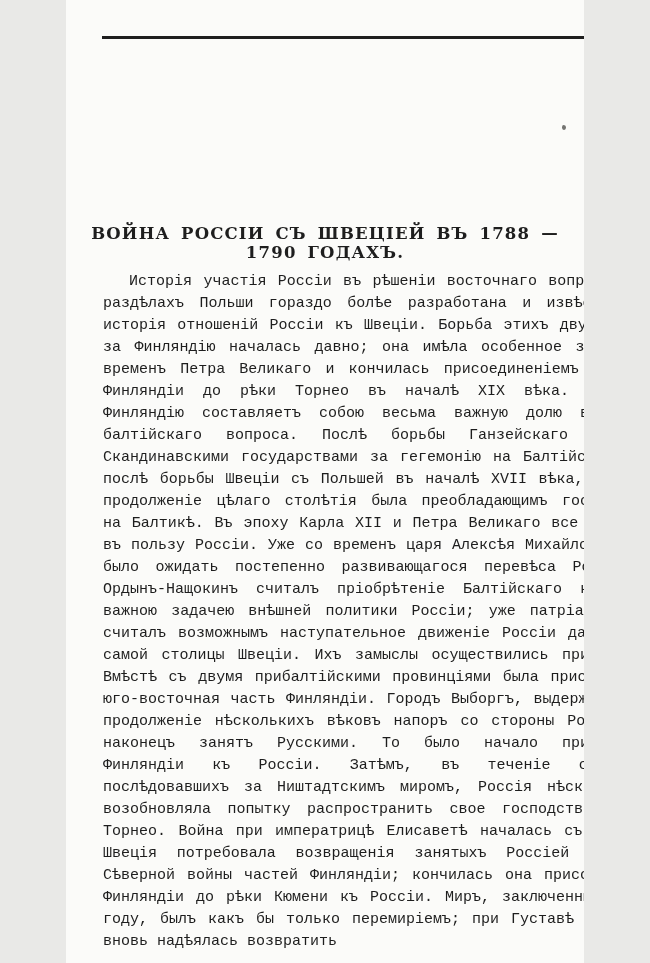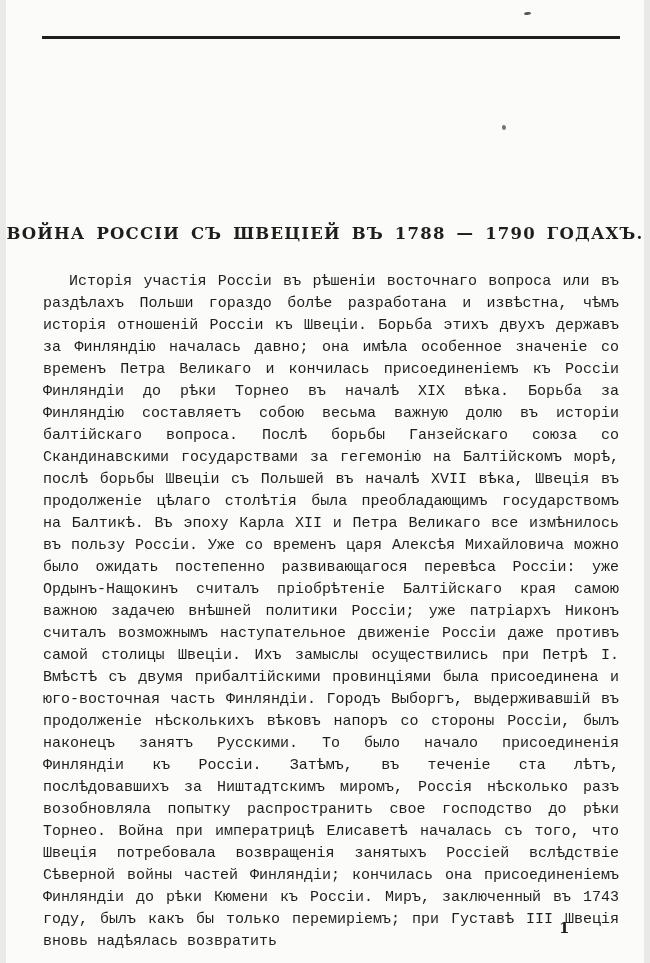--- a/index.html
+++ b/index.html
@@ -7,21 +7,21 @@
     --ink: #1e1e1e;
   }
   * { margin: 0; padding: 0; box-sizing: border-box; }
   html, body { background: #e9e9e7; }
   body {
     font-family: "DejaVu Serif", "Liberation Serif", serif;
     color: var(--ink);
   }
   .page {
     position: relative;
-    width: 638px;
+    width: 518px;
     height: 963px;
     background: var(--paper);
     overflow: hidden;
     margin: 0 auto;
   }
   .header-rule {
     position: absolute;
     top: 36px;
     left: 36px;
     width: 578px;

